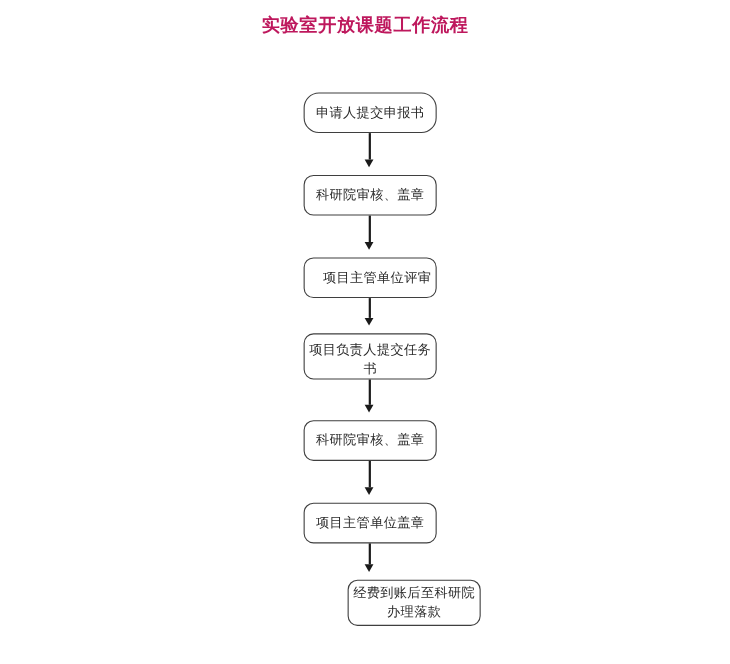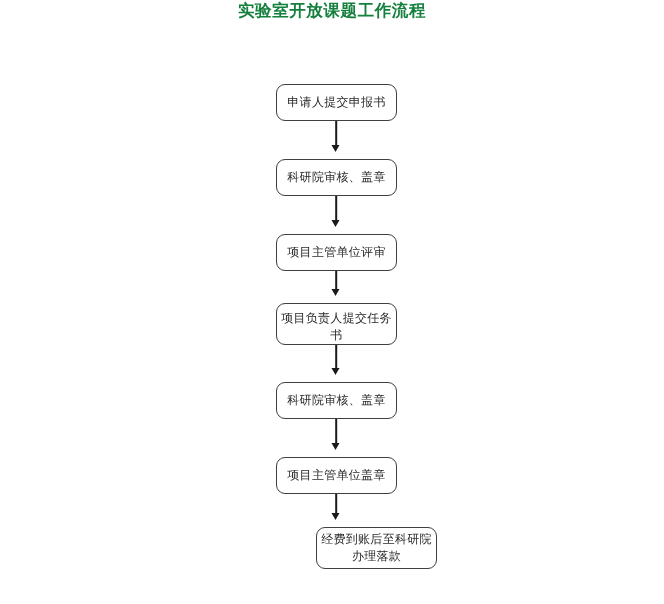--- a/index.html
+++ b/index.html
@@ -14,28 +14,28 @@
     position: relative;
     overflow: hidden;
     font-family: "DejaVu Sans", "Liberation Sans", sans-serif;
     color: #2b2b2b;
     -webkit-font-smoothing: antialiased;
   }
 
   
   .page-title {
     position: absolute;
-    top: 0;
+    top: 12px;
     left: 0;
     width: 664px;
     text-align: center;
     font-size: 16.5px;
     font-weight: bold;
     letter-spacing: 0.6px;
-    color: #15803d;
+    color: #be185d;
     line-height: 22px;
     white-space: nowrap;
   }
 
   
   .flowchart {
     position: absolute;
     left: 0;
     top: 0;
     width: 664px;
@@ -87,33 +87,33 @@
     transform: translateX(-4.5px);
   }
 </style>
 </head>
 <body>
 
 <div class="page-title">实验室开放课题工作流程</div>
 
 <div class="flowchart">
 
-  <div class="flow-node single" style="top:84px;">
+  <div class="flow-node single" style="top:84px;border-radius:14px;">
     <span class="node-label">申请人提交申报书</span>
   </div>
   <div class="connector" style="top:121px; height:24px;"></div>
   <div class="arrow-head" style="top:145px;"></div>
 
   <div class="flow-node single" style="top:159px;">
     <span class="node-label">科研院审核、盖章</span>
   </div>
   <div class="connector" style="top:196px; height:24px;"></div>
   <div class="arrow-head" style="top:220px;"></div>
 
-  <div class="flow-node single" style="top:234px;">
+  <div class="flow-node single" style="top:234px;text-align:right;">
     <span class="node-label">项目主管单位评审</span>
   </div>
   <div class="connector" style="top:271px; height:18px;"></div>
   <div class="arrow-head" style="top:289px;"></div>
 
   <div class="flow-node double" style="top:303px;align-items:flex-end;">
     <span class="node-label">项目负责人提交任务<br>书</span>
   </div>
   <div class="connector" style="top:345px; height:23px;"></div>
   <div class="arrow-head" style="top:368px;"></div>

